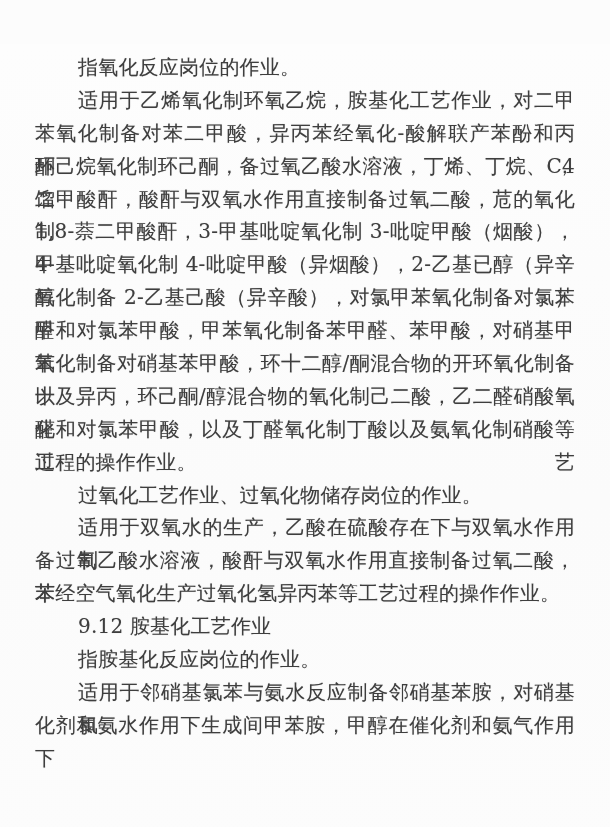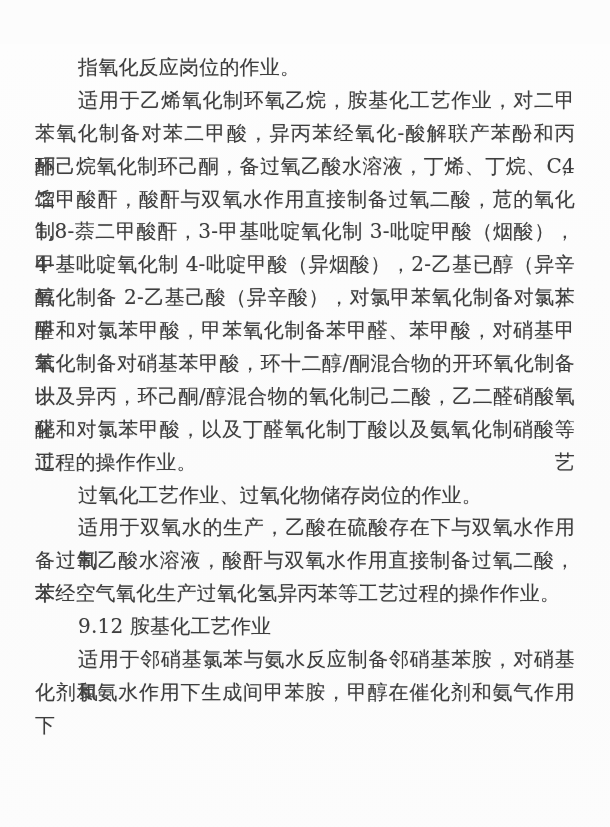--- a/index.html
+++ b/index.html
@@ -53,15 +53,16 @@
   <div class="line j">醛和对氯苯甲酸，甲苯氧化制备苯甲醛、苯甲酸，对硝基甲苯</div>
   <div class="line j">氧化制备对硝基苯甲酸，环十二醇/酮混合物的开环氧化制备十</div>
   <div class="line j">以及异丙，环己酮/醇混合物的氧化制己二酸，乙二醛硝酸氧化</div>
   <div class="line j">醛和对氯苯甲酸，以及丁醛氧化制丁酸以及氨氧化制硝酸等工艺</div>
   <div class="line">过程的操作作业。</div>
   <div class="line indent">过氧化工艺作业、过氧化物储存岗位的作业。</div>
   <div class="line indent j">适用于双氧水的生产，乙酸在硫酸存在下与双氧水作用制</div>
   <div class="line j">备过氧乙酸水溶液，酸酐与双氧水作用直接制备过氧二酸，苯</div>
   <div class="line">苯经空气氧化生产过氧化氢异丙苯等工艺过程的操作作业。</div>
   <div class="line indent">9.12 胺基化工艺作业</div>
+  <div class="line indent">指胺基化反应岗位的作业。</div>
   <div class="line indent j">适用于邻硝基氯苯与氨水反应制备邻硝基苯胺，对硝基氯</div>
   <div class="line j">化剂和氨水作用下生成间甲苯胺，甲醇在催化剂和氨气作用下</div>
 </div>
 
 </body></html>

